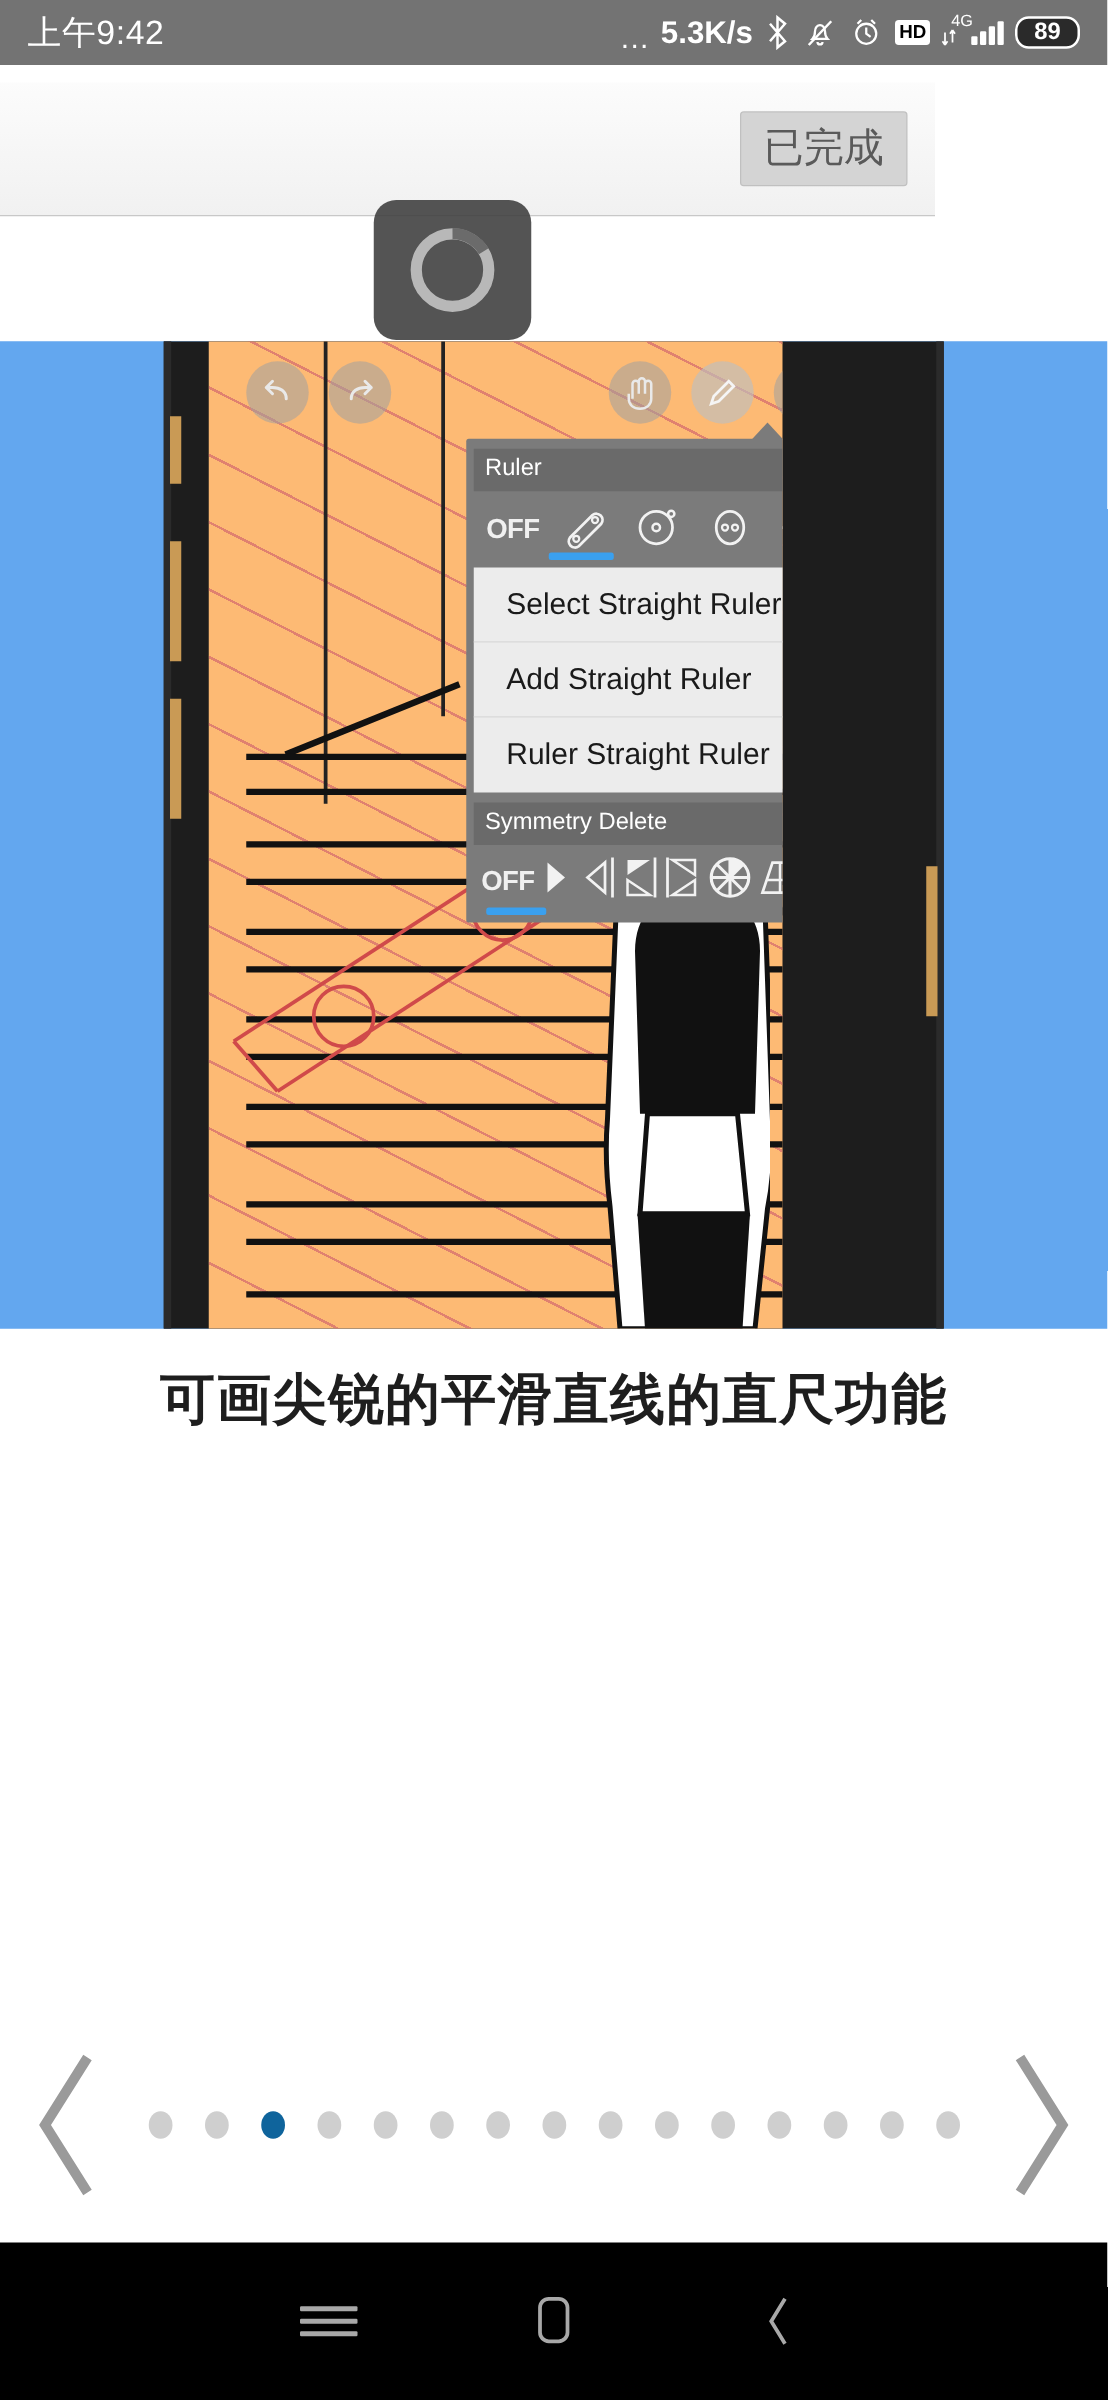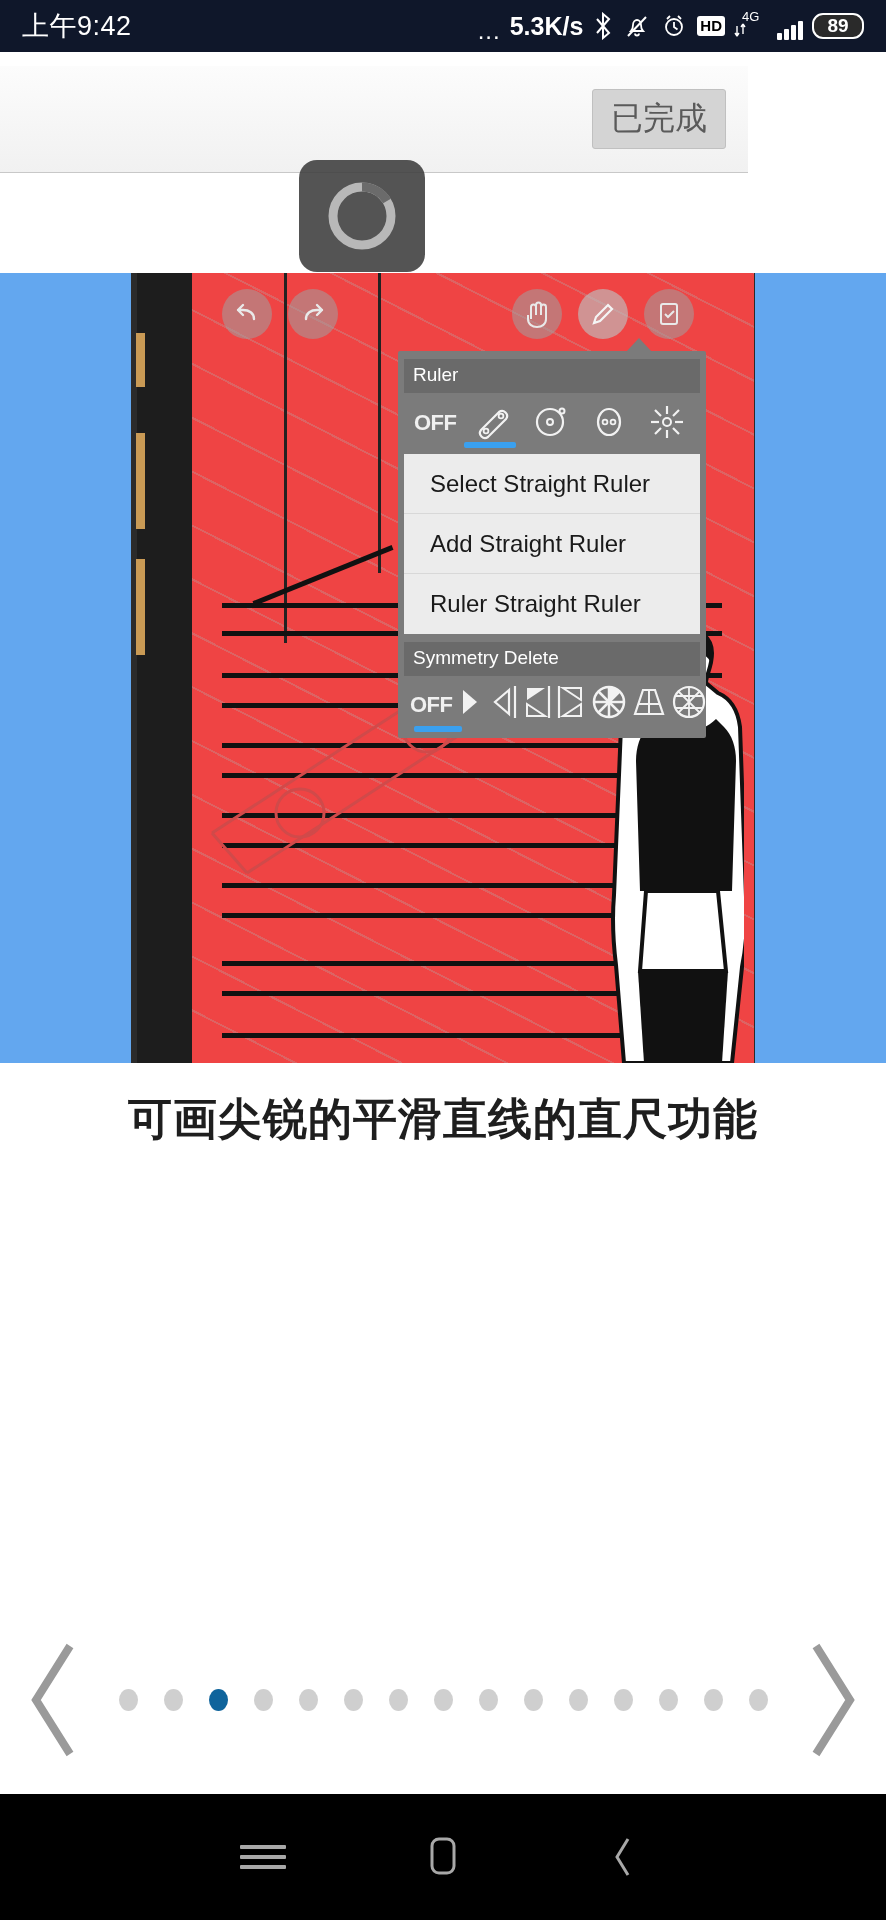--- a/index.html
+++ b/index.html
@@ -7,34 +7,34 @@
     width: 886px; height: 1920px;
     background: #ffffff;
     font-family: "Liberation Sans", "DejaVu Sans", sans-serif;
     overflow: hidden;
   }
   .screen { position: relative; width: 886px; height: 1920px; background:#fff; }
 
   
   .statusbar {
     position: absolute; top: 0; left: 0; width: 886px; height: 52px;
-    background: #0f172a; color: #fff;
+    background: #737373; color: #fff;
     display: flex; align-items: center; justify-content: space-between;
     padding: 0 22px;
   }
   .sb-clock { font-size: 27px; letter-spacing: 0.5px; font-weight: 400; color:#fff; }
   .sb-right { display:flex; align-items:center; gap: 9px; }
   .sb-dots { letter-spacing: 1px; font-size: 24px; line-height: 1; position:relative; top:5px;}
   .sb-speed { font-size: 25px; font-weight: 600; }
   .sb-ico { display:inline-flex; align-items:center; justify-content:center; }
   .hd-badge {
     background:#fff; color:#000; font-size:15px; font-weight:700;
     border-radius:3px; padding:1px 3px; line-height:1.15;
   }
-  .net-wrap { display:flex; align-items:flex-end; position:relative;gap:19px; }
+  .net-wrap { display:flex; align-items:center; position:relative; }
   .net-label { font-size:13px; position:absolute; top:-3px; left:8px; }
   .bars { display:flex; align-items:flex-end; gap:2px; margin-left:12px; }
   .bars i { display:block; width:5px; background:#fff; border-radius:1px; }
   .bars i:nth-child(1){height:7px}
   .bars i:nth-child(2){height:11px}
   .bars i:nth-child(3){height:15px}
   .bars i:nth-child(4){height:19px}
   .batt {
     border:2px solid #fff; border-radius:11px; min-width:52px; height:26px;
     display:flex; align-items:center; justify-content:center;
@@ -68,22 +68,22 @@
   .phone-side {
     position:absolute; width:9px; background:#c99a55; left:-1px;
   }
   .phone-side.s1 { top:60px; height:54px; }
   .phone-side.s2 { top:160px; height:96px; }
   .phone-side.s3 { top:286px; height:96px; }
   .phone-side-r {
     position:absolute; right:-1px; width:9px; background:#c99a55; top:420px; height:120px;
   }
   .phone-screen {
-    position:absolute; left:30px; top:0; width:562px; height:790px;
-    background:#ef4444; overflow:hidden;margin-left:25px;
+    position:absolute; left:30px; top:0; width:459px; height:790px;
+    background:#fdba74; overflow:hidden;
   }
   
   .redlines {
     position:absolute; inset:0;
     background: repeating-linear-gradient(
       27deg,
       rgba(214,110,110,0) 0px,
       rgba(214,110,110,0) 46px,
       rgba(214,110,110,0.75) 46px,
       rgba(214,110,110,0.75) 48px

